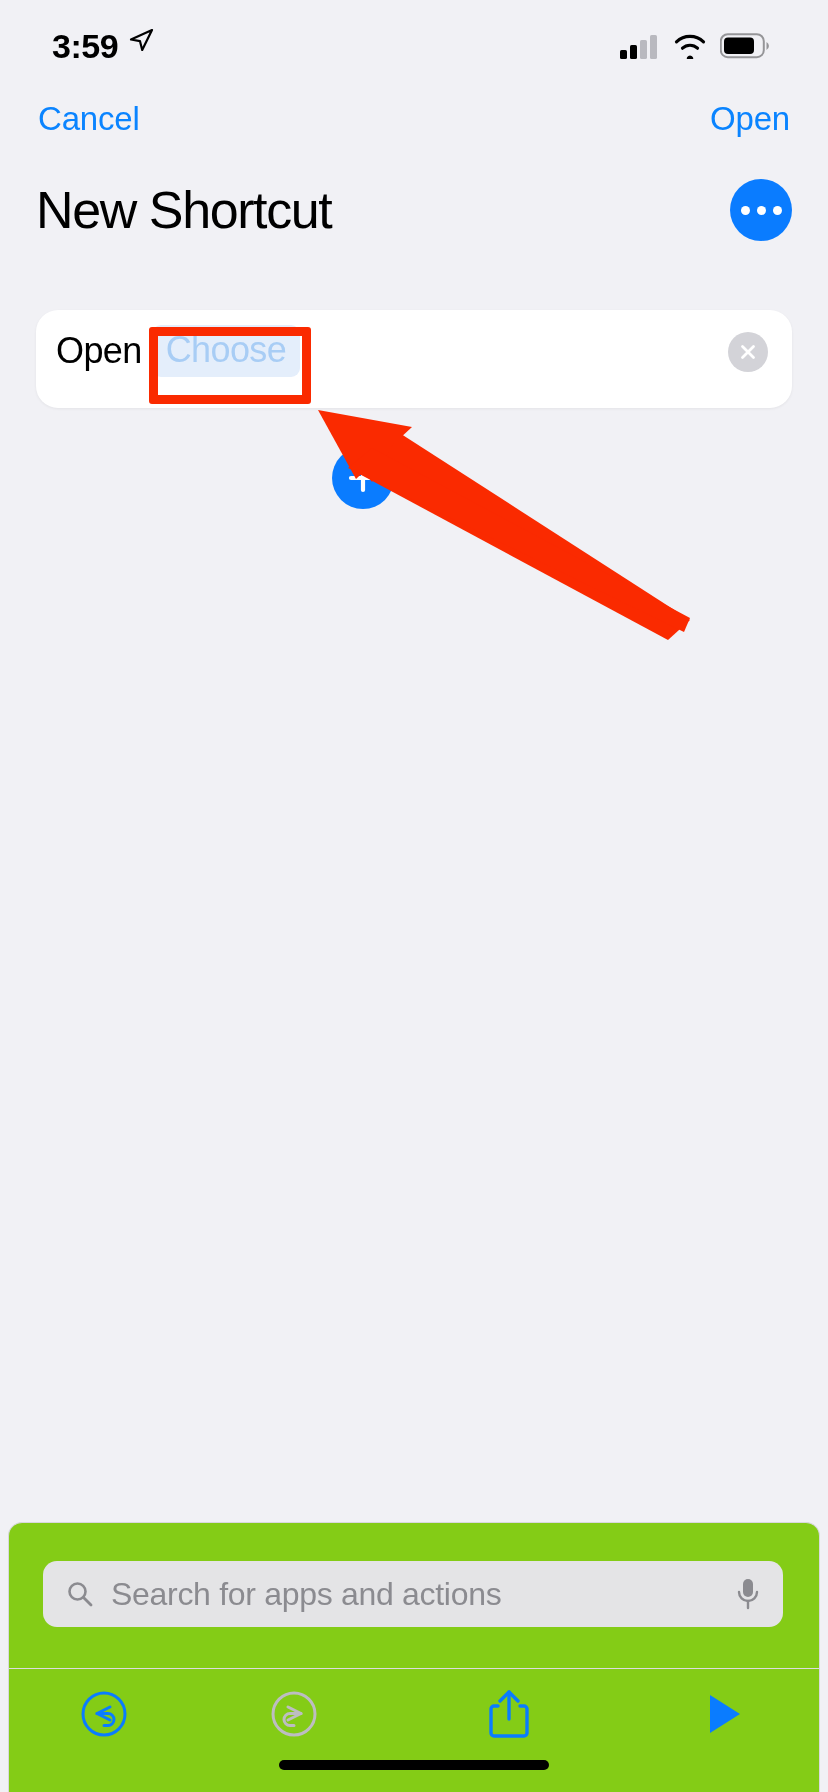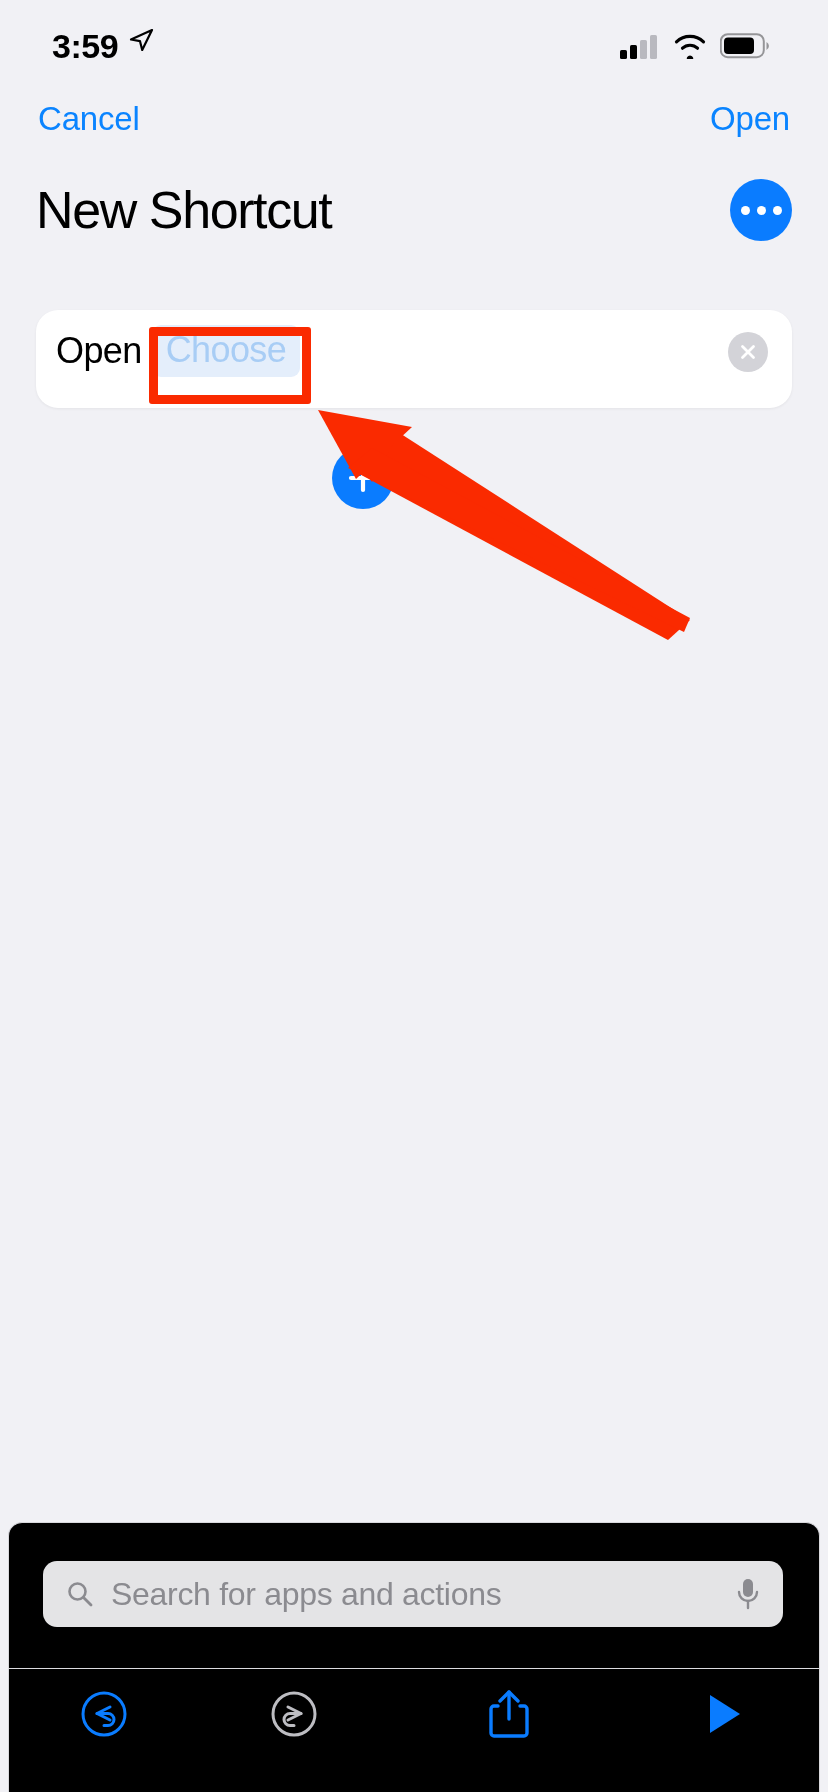--- a/index.html
+++ b/index.html
@@ -92,21 +92,21 @@
   
   #annotation { position:absolute; inset:0; pointer-events:none; }
   #highlight-box {
     position:absolute; left:149px; top:327px; width:162px; height:77px;
     border:9px solid #FA2A00; border-radius:3px;
   }
 
   
   #bottom-panel {
     position:absolute; left:8px; bottom:0; width:812px; height:270px;
-    background:#000000;
+    background:#84cc16;
     border:1px solid #D8D8DC; border-bottom:none;
     border-radius:14px 14px 0 0;
   }
   #search-field {
     position:absolute; left:34px; top:38px; width:740px; height:66px;
     background:#E4E4E6; border-radius:14px;
     display:flex; align-items:center; padding:0 22px; gap:16px;
     cursor:text;
   }
   #search-placeholder { font-size:32px; color:#8B8B90; letter-spacing:-0.3px; flex:1; }

